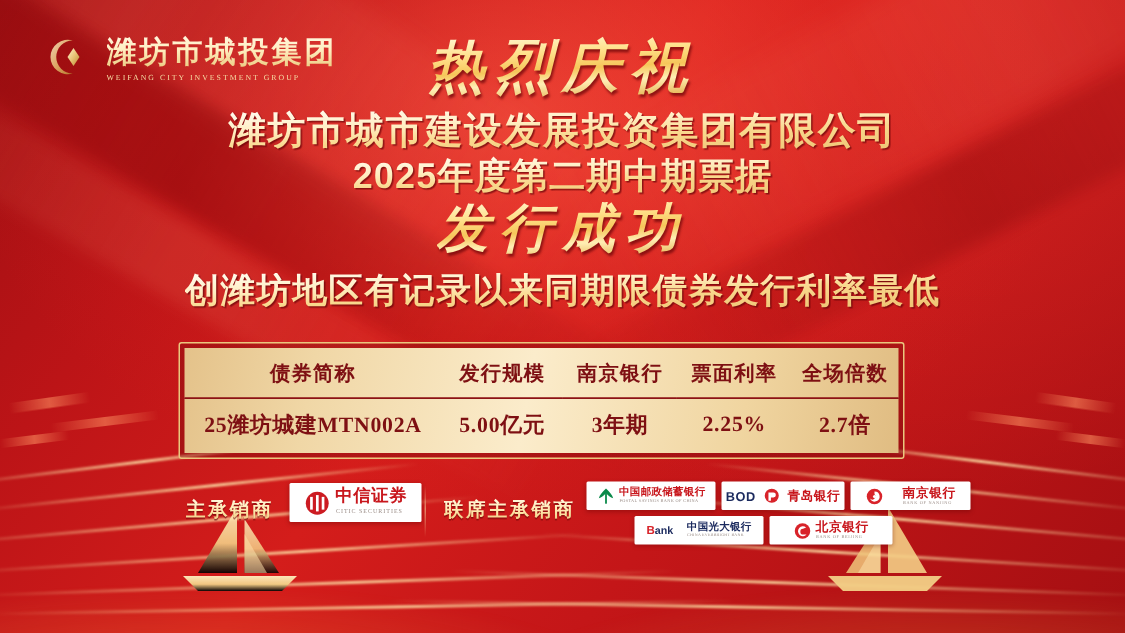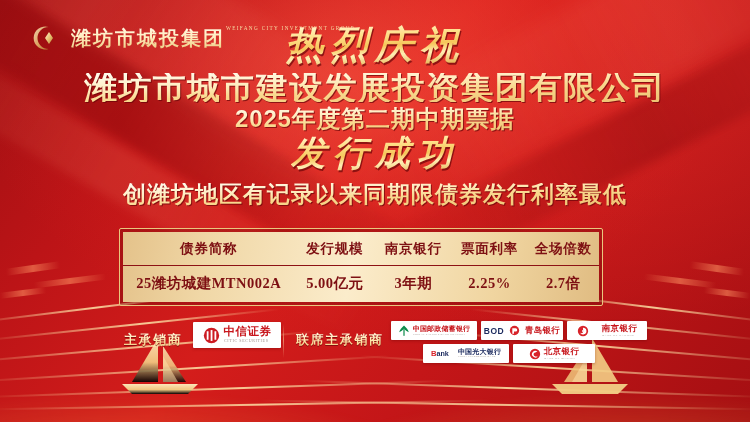--- a/index.html
+++ b/index.html
@@ -57,21 +57,21 @@
   .boat { position:absolute; bottom:22px; pointer-events:none; opacity:0.95; }
   .boatL { left:118px; }
   .boatR { right:118px; transform:scaleX(-1); }
 
   
   #logo {
     position:absolute; left:22px; top:18px;
     display:flex; align-items:center; gap:9px;
   }
   #logo .mark { width:40px; height:40px; flex:0 0 40px; }
-  #logo .txt { display:flex; flex-direction:row; gap:1px; }
+  #logo .txt { display:flex; flex-direction:column; gap:1px; }
   #logo .cn {
     font-size:20px; font-weight:bold; letter-spacing:2px;
     background:linear-gradient(180deg,#fff8e6 0%,#ffeec0 45%,#e8c374 100%);
     -webkit-background-clip:text; background-clip:text; color:transparent;
     font-family:"Liberation Sans", sans-serif;
   }
   #logo .en {
     font-size:5.2px; letter-spacing:1.35px; color:#f6dca4;
     font-family:"Liberation Serif", serif; white-space:nowrap;
   }
@@ -92,21 +92,21 @@
   #h-success   { font-size:35px; line-height:40px; margin-top:1px; }
 
   .ht-bold {
     font-family:"Liberation Sans", sans-serif;
     font-weight:bold;
     background:linear-gradient(178deg,#fffaea 6%,#ffeec2 34%,#f9d88d 58%,#eec272 100%);
     -webkit-background-clip:text; background-clip:text; color:transparent;
     filter:drop-shadow(1px 1.4px 0.5px rgba(106,4,8,0.70));
     display:inline-block;
   }
-  #h-company { font-size:33px; line-height:29px; letter-spacing:1.2px; margin-top:7px; }
+  #h-company { font-size:25px; line-height:29px; letter-spacing:1.2px; margin-top:7px; }
   #h-note    { font-size:24px; line-height:28px; letter-spacing:0.8px; margin-top:2px; }
   #h-lowest  { font-size:23px; line-height:23px; letter-spacing:1px; margin-top:9px; }
 
   
   #table-wrap {
     position:absolute; left:119px; top:228px; width:484px;
     border:1.5px solid #e9c77e;
     border-radius:2px;
     padding:3px;
     background:linear-gradient(180deg, rgba(120,8,10,0.35), rgba(90,4,6,0.30));

